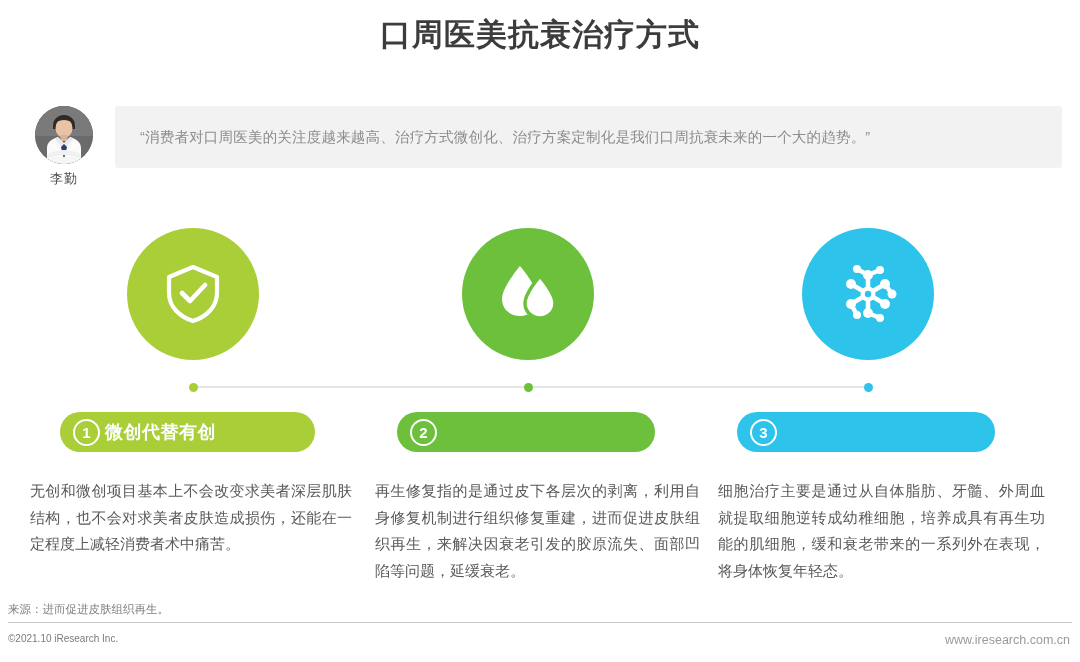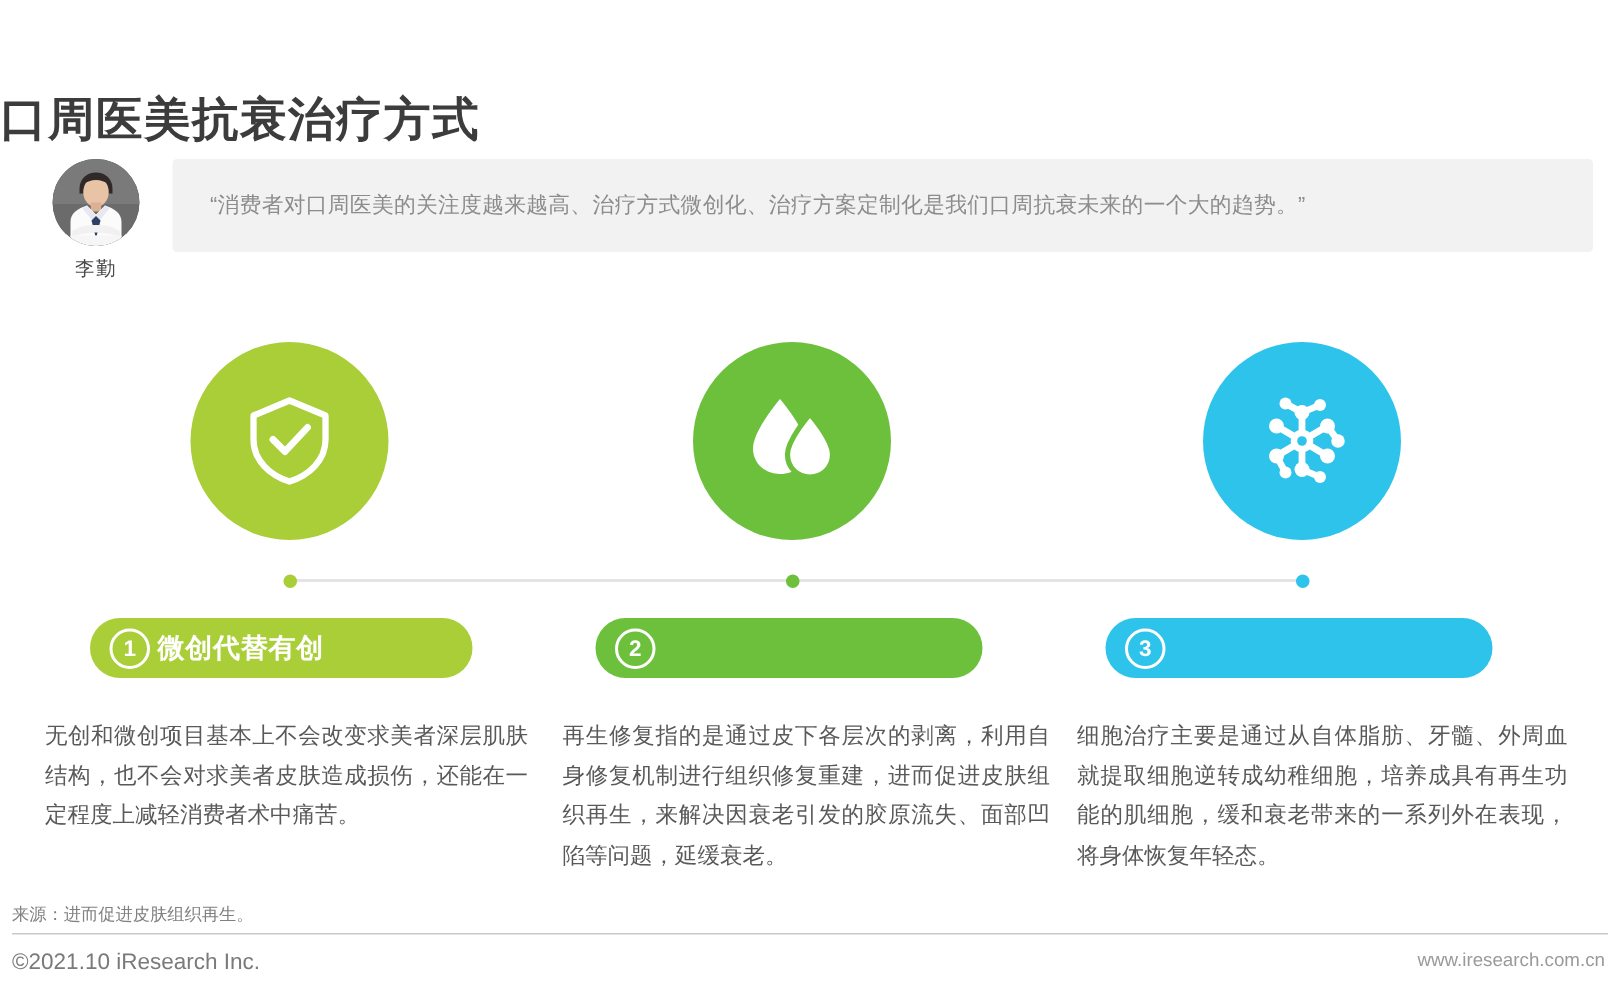--- a/index.html
+++ b/index.html
@@ -15,25 +15,25 @@
     overflow: hidden;
     position: relative;
   }
 
   
   .slide-title {
     position: absolute;
     top: 14px;
     left: 0;
     width: 1080px;
+    text-align: center;
     font-size: 31px;
     font-weight: bold;
     color: #3c3c3c;
     letter-spacing: 1px;
-    margin-top: 45px;
   }
 
   
   .quote-row {
     position: absolute;
     top: 106px;
     left: 18px;
     width: 1044px;
     height: 62px;
   }
@@ -200,21 +200,21 @@
     left: 8px;
     top: 622px;
     width: 1064px;
     height: 1px;
     background: #c9c9c9;
   }
   .footer-left {
     position: absolute;
     left: 8px;
     top: 633px;
-    font-size: 15px;
+    font-size: 10px;
     color: #7a7a7a;
   }
   .footer-right {
     position: absolute;
     right: 10px;
     top: 633px;
     font-size: 12.5px;
     color: #9a9a9a;
   }
 </style>

